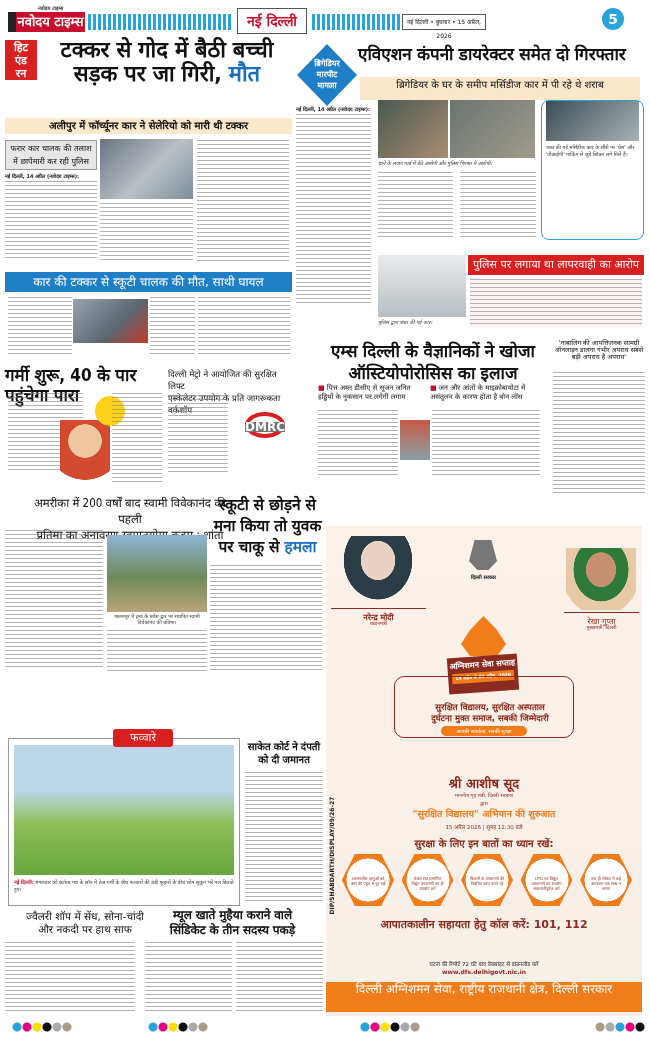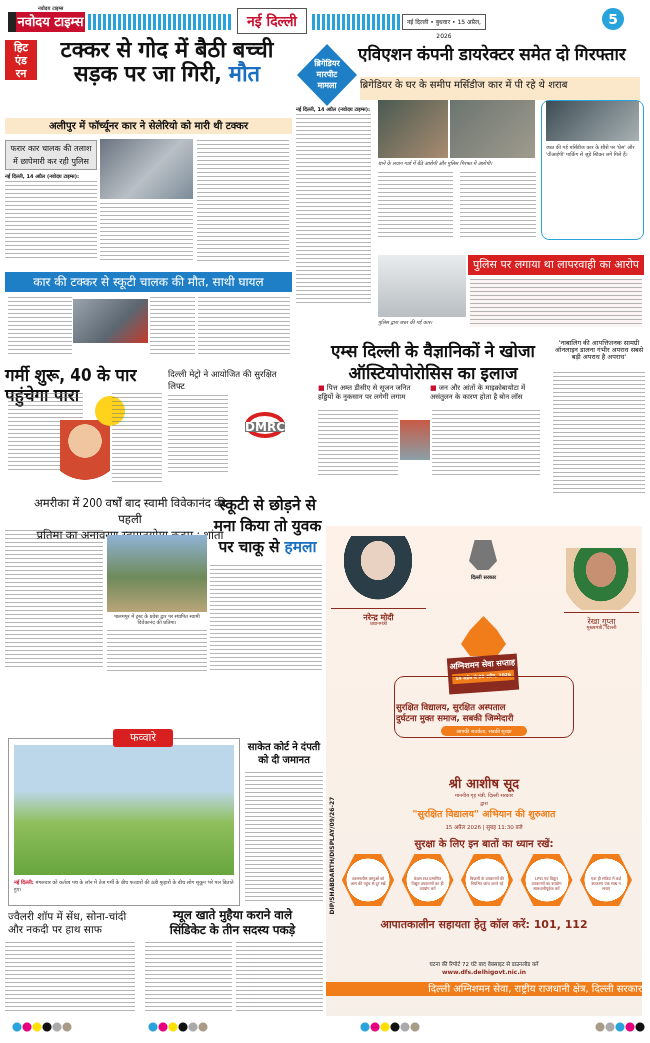--- a/index.html
+++ b/index.html
@@ -55,33 +55,34 @@
 <div class="abs lines" style="left:198px;top:297px;width:92px;height:60px"></div>
 
 <div class="abs h-big" style="left:5px;top:365px;width:160px;font-size:17px;line-height:20px">गर्मी शुरू, 40 के पार पहुंचेगा पारा</div>
 <div class="abs lines" style="left:8px;top:393px;width:75px;height:80px"></div>
 <div class="abs" style="left:60px;top:420px;width:50px;height:70px;background:radial-gradient(circle at 50% 30%,#f0c6a0 0 30%,#d24a30 31% 70%,transparent 71%)"></div>
 <div class="abs" style="left:95px;top:396px;width:30px;height:30px;border-radius:50%;background:#ffd21c"></div>
 <div class="abs lines" style="left:112px;top:393px;width:50px;height:90px"></div>
 
 <div class="abs" style="left:168px;top:368px;width:120px;font-size:8.5px;line-height:12px">
   <div>दिल्ली मेट्रो ने आयोजित की सुरक्षित लिफ्ट</div>
+  <div>एस्केलेटर उपयोग के प्रति जागरूकता वर्कशॉप</div>
 </div>
 <div class="abs lines" style="left:168px;top:395px;width:60px;height:80px"></div>
 <div class="abs" style="left:245px;top:412px;width:40px;height:26px;border:4px solid #d7201f;border-radius:50%;background:#fff">
   <div style="position:absolute;left:-4px;top:6px;width:40px;height:10px;background:#737373;color:#fff;font-size:12px;font-weight:bold;text-align:right;line-height:10px">DMRC</div>
 </div>
 
 <div class="abs" style="left:297px;top:44px;width:60px;height:62px;background:#1e7fc6;color:#fff;font-weight:bold;font-size:8px;line-height:11px;text-align:center;padding-top:14px;clip-path:polygon(50% 0,100% 50%,50% 100%,0 50%)">
   <div>ब्रिगेडियर</div>
   <div>मारपीट</div>
   <div>मामला</div>
 </div>
 <div class="abs h-big" style="left:358px;top:43px;width:290px;font-size:17px;line-height:22px">एविएशन कंपनी डायरेक्टर समेत दो गिरफ्तार</div>
-<div class="abs" style="left:360px;top:77px;width:280px;height:23px;background:#fbe7c9;font-size:10px;line-height:16px;">ब्रिगेडियर के घर के समीप मर्सिडीज कार में पी रहे थे शराब</div>
+<div class="abs" style="left:360px;top:77px;width:280px;height:23px;background:#fbe7c9;font-size:10px;line-height:16px;text-align:center">ब्रिगेडियर के घर के समीप मर्सिडीज कार में पी रहे थे शराब</div>
 <div class="abs" style="left:296px;top:106px;width:75px;font-size:5px;font-weight:bold">नई दिल्ली, 14 अप्रैल (नवोदय टाइम्स):</div>
 <div class="abs lines" style="left:296px;top:114px;width:75px;height:190px"></div>
 <div class="abs img" style="left:378px;top:100px;width:70px;height:58px;background:linear-gradient(135deg,#4a5a52,#a98c70)"></div>
 <div class="abs img" style="left:450px;top:100px;width:85px;height:58px;background:linear-gradient(135deg,#6b7570,#a09b8e)"></div>
 <div class="abs" style="left:378px;top:160px;width:158px;font-size:5px;font-style:italic;color:#333">थाने के लवान गार्ड में बैठे आरोपी और पुलिस गिरफ्त में आरोपी।</div>
 <div class="abs lines" style="left:378px;top:172px;width:75px;height:65px"></div>
 <div class="abs lines" style="left:460px;top:172px;width:76px;height:65px"></div>
 <div class="abs" style="left:541px;top:100px;width:103px;height:140px;border:1px solid #29a3dc;border-radius:8px">
   <div style="margin:0 4px;height:40px;background:linear-gradient(135deg,#3d4d55,#a9b2b4)"></div>
   <div style="font-size:5px;line-height:7px;padding:3px 4px;color:#333">जब्त की गई मर्सिडीज कार के शीशे पर 'प्रेस' और 'वीआईपी' पार्किंग से जुड़े स्टिकर लगे मिले हैं।</div>
@@ -126,21 +127,21 @@
   <div style="position:absolute;left:104px;top:-10px;width:60px;height:18px;background:#d7201f;color:#fff;font-size:11px;line-height:18px;text-align:center;border-radius:3px">फव्वारे</div>
   <div style="position:absolute;left:5px;top:140px;width:222px;font-size:5px;line-height:7px;color:#333"><b class="red">नई दिल्ली:</b> <span>मंगलवार को कर्तव्य पथ के लॉन में तेज गर्मी के बीच फव्वारों की ठंडी फुहारों के बीच लोग सुकून भरे पल बिताते हुए।</span></div>
 </div>
 
 <div class="abs h-big" style="left:245px;top:740px;width:78px;font-size:10px;line-height:13px;text-align:center">
   <div>साकेत कोर्ट ने दंपती</div>
   <div>को दी जमानत</div>
 </div>
 <div class="abs lines" style="left:245px;top:772px;width:78px;height:130px"></div>
 
-<div class="abs" style="left:8px;top:910px;width:130px;font-size:10.5px;line-height:13px;text-align:left">
+<div class="abs" style="left:20px;top:910px;width:130px;font-size:10.5px;line-height:13px;text-align:center">
   <div>ज्वैलरी शॉप में सेंध, सोना-चांदी</div>
   <div>और नकदी पर हाथ साफ</div>
 </div>
 <div class="abs lines" style="left:5px;top:942px;width:130px;height:70px"></div>
 
 <div class="abs h-big" style="left:140px;top:908px;width:185px;font-size:12px;line-height:15px;text-align:center">
   <div>म्यूल खाते मुहैया कराने वाले</div>
   <div>सिंडिकेट के तीन सदस्य पकड़े</div>
 </div>
 <div class="abs lines" style="left:145px;top:942px;width:87px;height:70px"></div>
@@ -154,41 +155,41 @@
   <div style="position:absolute;left:130px;top:48px;width:55px;text-align:center;font-size:5px;font-weight:bold">दिल्ली सरकार</div>
   <div style="position:absolute;left:240px;top:22px;width:70px;height:62px;background:radial-gradient(ellipse at 50% 35%,#c79072 0 30%,#2d7a3a 31% 55%,#e8c9a5 56% 80%,transparent 81%)"></div>
   <div style="position:absolute;left:238px;top:86px;width:75px;border-top:1px solid #8b2a1e;text-align:center;color:#8b2a1e;font-weight:normal;font-size:8px;padding-top:2px">रेखा गुप्ता</div>
   <div style="position:absolute;left:238px;top:98px;width:75px;text-align:center;color:#8b2a1e;font-size:5px">मुख्यमंत्री, दिल्ली</div>
   <div style="position:absolute;left:135px;top:90px;width:45px;height:40px;background:#f07d1a;clip-path:polygon(50% 0,80% 35%,100% 70%,80% 100%,20% 100%,0 70%,20% 35%)"></div>
   <div style="position:absolute;left:122px;top:130px;width:70px;height:36px;background:#8b2a1e;color:#fff;font-weight:bold;font-size:8px;line-height:10px;text-align:center;padding-top:4px;transform:rotate(-4deg)">
     <div>अग्निशमन सेवा सप्ताह</div>
     <div style="font-size:4.5px;background:#f07d1a;margin:2px 4px">14 अप्रैल से 20 अप्रैल, 2026</div>
   </div>
   <div style="position:absolute;left:68px;top:150px;width:180px;height:62px;border:1px solid #8b2a1e;border-radius:10px"></div>
-  <div style="position:absolute;left:70px;top:176px;width:188px;text-align:left;color:#8b2a1e;font-weight:bold;font-size:8.5px;line-height:11px">
+  <div style="position:absolute;left:70px;top:176px;width:188px;text-align:center;color:#8b2a1e;font-weight:bold;font-size:8.5px;line-height:11px">
     <div>सुरक्षित विद्यालय, सुरक्षित अस्पताल</div>
     <div>दुर्घटना मुक्त समाज, सबकी जिम्मेदारी</div>
   </div>
   <div style="position:absolute;left:115px;top:200px;width:86px;height:10px;background:#f07d1a;color:#fff;border-radius:5px;font-size:5px;line-height:10px;text-align:center">आपकी सतर्कता, सबकी सुरक्षा</div>
   <div style="position:absolute;left:40px;top:248px;width:236px;text-align:center;color:#8b2a1e;font-weight:bold;font-size:13px">श्री आशीष सूद</div>
   <div style="position:absolute;left:40px;top:266px;width:236px;text-align:center;color:#8b2a1e;font-size:5px">माननीय गृह मंत्री, दिल्ली सरकार</div>
   <div style="position:absolute;left:40px;top:274px;width:236px;text-align:center;color:#8b2a1e;font-size:5px">द्वारा</div>
   <div style="position:absolute;left:40px;top:281px;width:236px;text-align:center;color:#f07d1a;font-weight:bold;font-size:9.5px">"सुरक्षित विद्यालय" अभियान की शुरुआत</div>
   <div style="position:absolute;left:40px;top:297px;width:236px;text-align:center;color:#8b2a1e;font-size:5.5px">15 अप्रैल 2026 | सुबह 11:30 बजे</div>
   <div style="position:absolute;left:40px;top:310px;width:236px;text-align:center;color:#8b2a1e;font-weight:bold;font-size:10px">सुरक्षा के लिए इन बातों का ध्यान रखें:</div>
   <div style="position:absolute;left:16px;top:328px;width:290px;display:flex;justify-content:space-between">
     <div style="width:52px;height:52px;background:#f07d1a;clip-path:polygon(25% 0,75% 0,100% 50%,75% 100%,25% 100%,0 50%);font-size:4px;color:#8b2a1e;text-align:center;padding:22px 8px 0;background-image:radial-gradient(circle,#fff 0 58%,#f07d1a 59%)">ज्वलनशील वस्तुओं को आग की पहुंच से दूर रखें</div>
     <div style="width:52px;height:52px;clip-path:polygon(25% 0,75% 0,100% 50%,75% 100%,25% 100%,0 50%);font-size:4px;color:#8b2a1e;text-align:center;padding:22px 8px 0;background:radial-gradient(circle,#fff 0 58%,#f07d1a 59%)">केवल ISI प्रमाणित विद्युत उपकरणों का ही उपयोग करें</div>
     <div style="width:52px;height:52px;clip-path:polygon(25% 0,75% 0,100% 50%,75% 100%,25% 100%,0 50%);font-size:4px;color:#8b2a1e;text-align:center;padding:22px 8px 0;background:radial-gradient(circle,#fff 0 58%,#f07d1a 59%)">बिजली के उपकरणों की नियमित जांच करते रहें</div>
     <div style="width:52px;height:52px;clip-path:polygon(25% 0,75% 0,100% 50%,75% 100%,25% 100%,0 50%);font-size:4px;color:#8b2a1e;text-align:center;padding:22px 8px 0;background:radial-gradient(circle,#fff 0 58%,#f07d1a 59%)">LPG एवं विद्युत उपकरणों का उपयोग सावधानीपूर्वक करें</div>
     <div style="width:52px;height:52px;clip-path:polygon(25% 0,75% 0,100% 50%,75% 100%,25% 100%,0 50%);font-size:4px;color:#8b2a1e;text-align:center;padding:22px 8px 0;background:radial-gradient(circle,#fff 0 58%,#f07d1a 59%)">एक ही सॉकेट में कई उपकरण एक साथ न लगाएं</div>
   </div>
   <div style="position:absolute;left:20px;top:390px;width:276px;text-align:center;color:#8b2a1e;font-weight:bold;font-size:11px">आपातकालीन सहायता हेतु कॉल करें: 101, 112</div>
   <div style="position:absolute;left:20px;top:434px;width:276px;text-align:center;font-size:5.5px;color:#222">घटना की रिपोर्ट 72 घंटे बाद वेबसाइट से डाउनलोड करें</div>
   <div style="position:absolute;left:20px;top:442px;width:276px;text-align:center;font-size:6px;font-weight:bold;color:#8b2a1e">www.dfs.delhigovt.nic.in</div>
-  <div style="position:absolute;left:0;top:456px;width:316px;height:14px;background:#f07d1a;color:#fff;font-size:10px;line-height:14px;text-align:right">दिल्ली अग्निशमन सेवा, राष्ट्रीय राजधानी क्षेत्र, दिल्ली सरकार</div>
+  <div style="position:absolute;left:0;top:456px;width:316px;height:30px;background:#f07d1a;color:#fff;font-size:12px;line-height:14px;text-align:center">दिल्ली अग्निशमन सेवा, राष्ट्रीय राजधानी क्षेत्र, दिल्ली सरकार</div>
   <div style="position:absolute;left:-80px;top:300px;width:170px;font-size:6px;font-weight:bold;transform:rotate(-90deg);color:#222">DIP/SHABDARTH/DISPLAY/09/26-27</div>
 </div>
 
 <div class="abs" style="left:12px;top:1022px;width:60px;height:10px;background:radial-gradient(circle at 5px 5px,#29a3dc 4px,transparent 5px),radial-gradient(circle at 15px 5px,#e6007e 4px,transparent 5px),radial-gradient(circle at 25px 5px,#ffe000 4px,transparent 5px),radial-gradient(circle at 35px 5px,#111 4px,transparent 5px),radial-gradient(circle at 45px 5px,#aaa 4px,transparent 5px),radial-gradient(circle at 55px 5px,#a89c88 4px,transparent 5px)"></div>
 <div class="abs" style="left:148px;top:1022px;width:60px;height:10px;background:radial-gradient(circle at 5px 5px,#29a3dc 4px,transparent 5px),radial-gradient(circle at 15px 5px,#e6007e 4px,transparent 5px),radial-gradient(circle at 25px 5px,#ffe000 4px,transparent 5px),radial-gradient(circle at 35px 5px,#111 4px,transparent 5px),radial-gradient(circle at 45px 5px,#aaa 4px,transparent 5px),radial-gradient(circle at 55px 5px,#a89c88 4px,transparent 5px)"></div>
 <div class="abs" style="left:360px;top:1022px;width:60px;height:10px;background:radial-gradient(circle at 5px 5px,#29a3dc 4px,transparent 5px),radial-gradient(circle at 15px 5px,#e6007e 4px,transparent 5px),radial-gradient(circle at 25px 5px,#ffe000 4px,transparent 5px),radial-gradient(circle at 35px 5px,#111 4px,transparent 5px),radial-gradient(circle at 45px 5px,#aaa 4px,transparent 5px),radial-gradient(circle at 55px 5px,#a89c88 4px,transparent 5px)"></div>
 <div class="abs" style="left:595px;top:1022px;width:50px;height:10px;background:radial-gradient(circle at 5px 5px,#a89c88 4px,transparent 5px),radial-gradient(circle at 15px 5px,#aaa 4px,transparent 5px),radial-gradient(circle at 25px 5px,#29a3dc 4px,transparent 5px),radial-gradient(circle at 35px 5px,#e6007e 4px,transparent 5px),radial-gradient(circle at 45px 5px,#111 4px,transparent 5px)"></div>
 
 </body></html>

